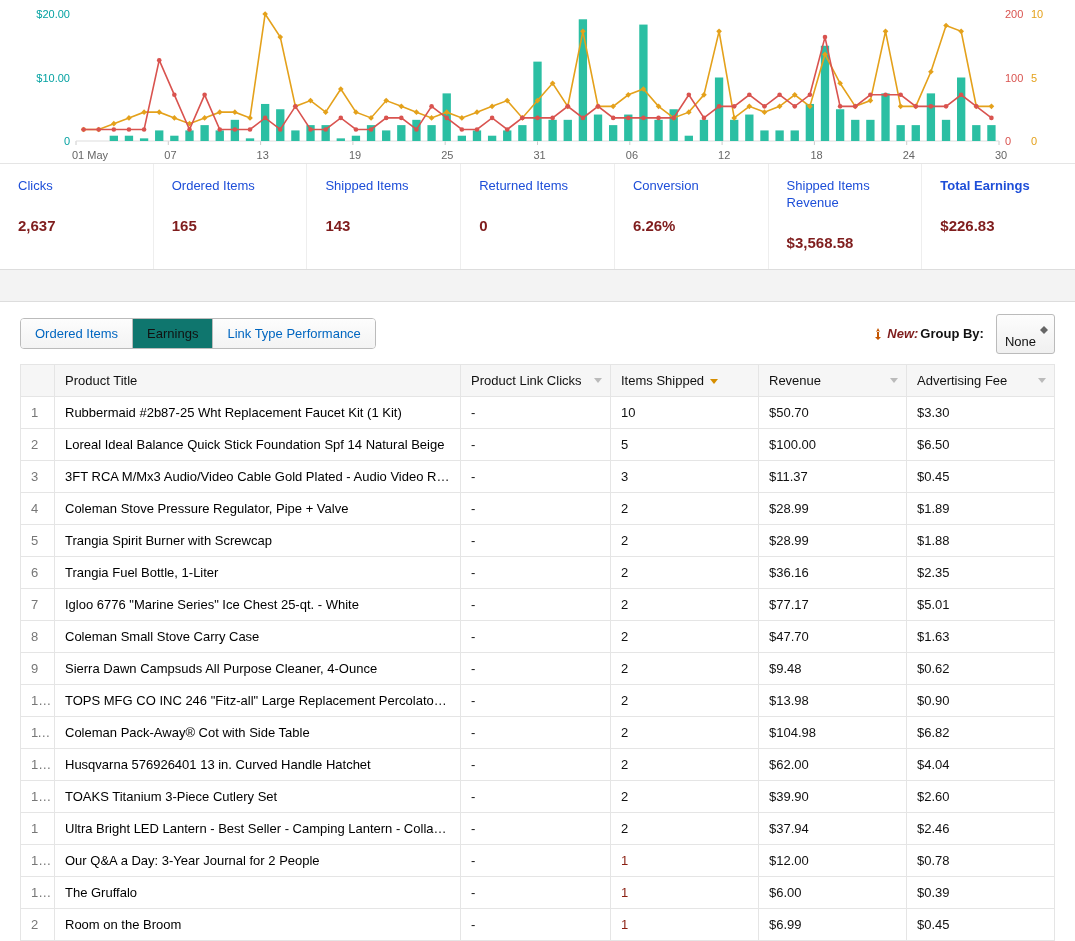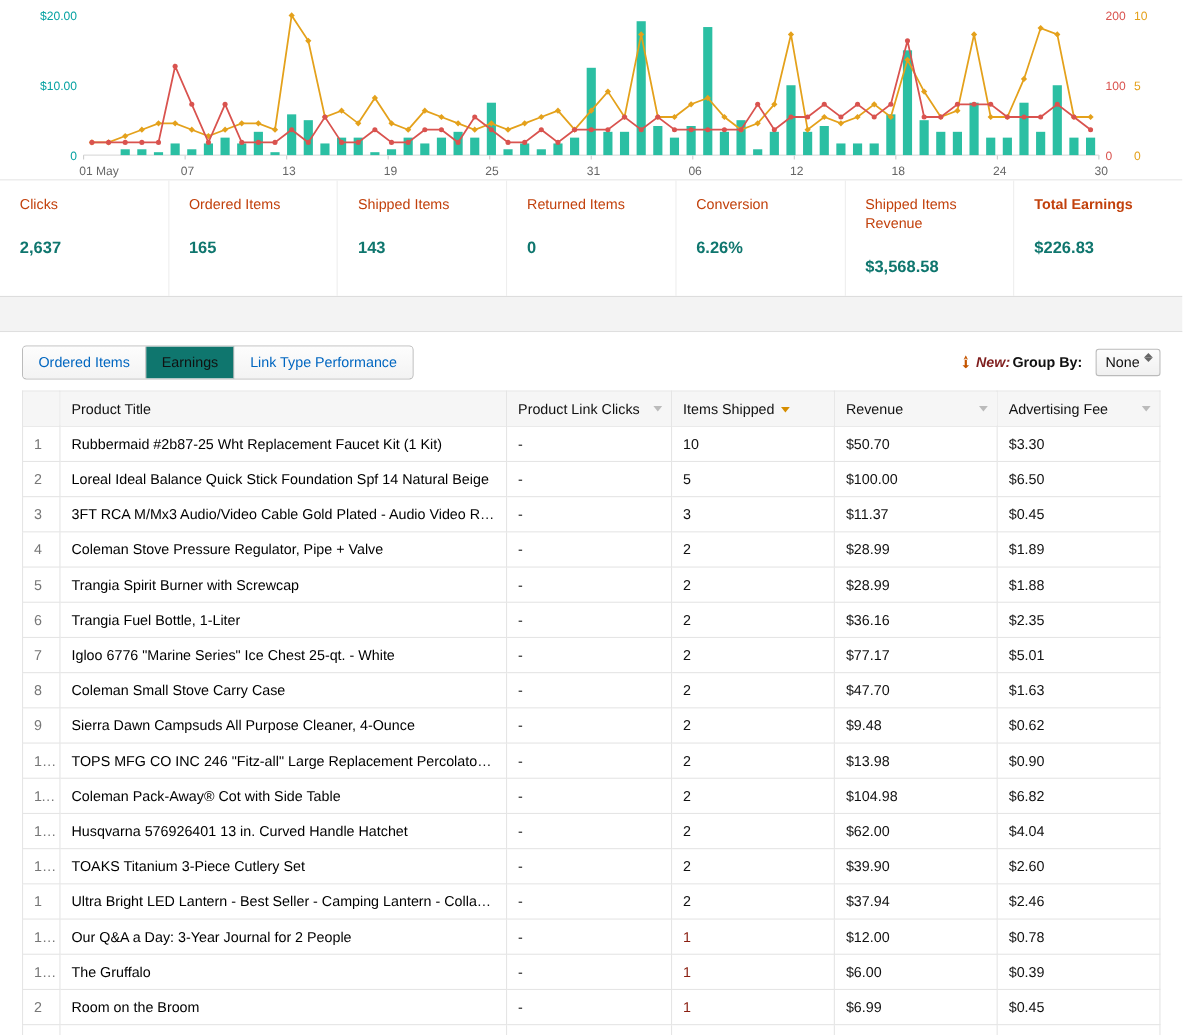--- a/index.html
+++ b/index.html
@@ -26,22 +26,22 @@
     border-bottom: 1px solid #ddd;
     background: #fff;
     box-shadow: 0 2px 2px -1px rgba(0,0,0,.05);
   }
   .stat {
     flex: 1 1 0;
     padding: 14px 18px 18px 18px;
     border-right: 1px solid #eee;
   }
   .stat:last-child { border-right: none; }
-  .stat-label { font-size: 13px; color: #c2410c; margin-bottom: 22px; line-height: 1.3; }
-  .stat-value { font-size: 15px; font-weight: 700; color: #0f766e; }
+  .stat-label { font-size: 13px; color: #1d4ed8; margin-bottom: 22px; line-height: 1.3; }
+  .stat-value { font-size: 15px; font-weight: 700; color: #7f1d1d; }
   .stat.last .stat-label, .stat.last .stat-value { font-weight: 700; }
 
   .gap {
     height: 32px;
     background: #f3f3f3;
     border-bottom: 1px solid #ddd;
   }
 
   .lower {
     padding: 12px 0 0 0;
@@ -82,21 +82,21 @@
     margin-right: 2px;
     display: inline-flex;
     align-items: center;
   }
   .new-badge svg { margin-right: 3px; }
   .groupby-label { font-weight: 700; margin-right: 12px; font-size: 13px; }
   .groupby-select {
     border: 1px solid #bbb;
     border-radius: 3px;
     background: linear-gradient(#fdfdfd,#f0f0f0);
-    padding: 4px 18px 4px 8px;
+    padding: 19px 18px 4px 8px;
     font-size: 13px;
     position: relative;
     cursor: pointer;
     color: #111;
   }
   .groupby-select::after {
     content: "";
     position: absolute;
     right: 6px; top: 50%;
     width: 0; height: 0;

